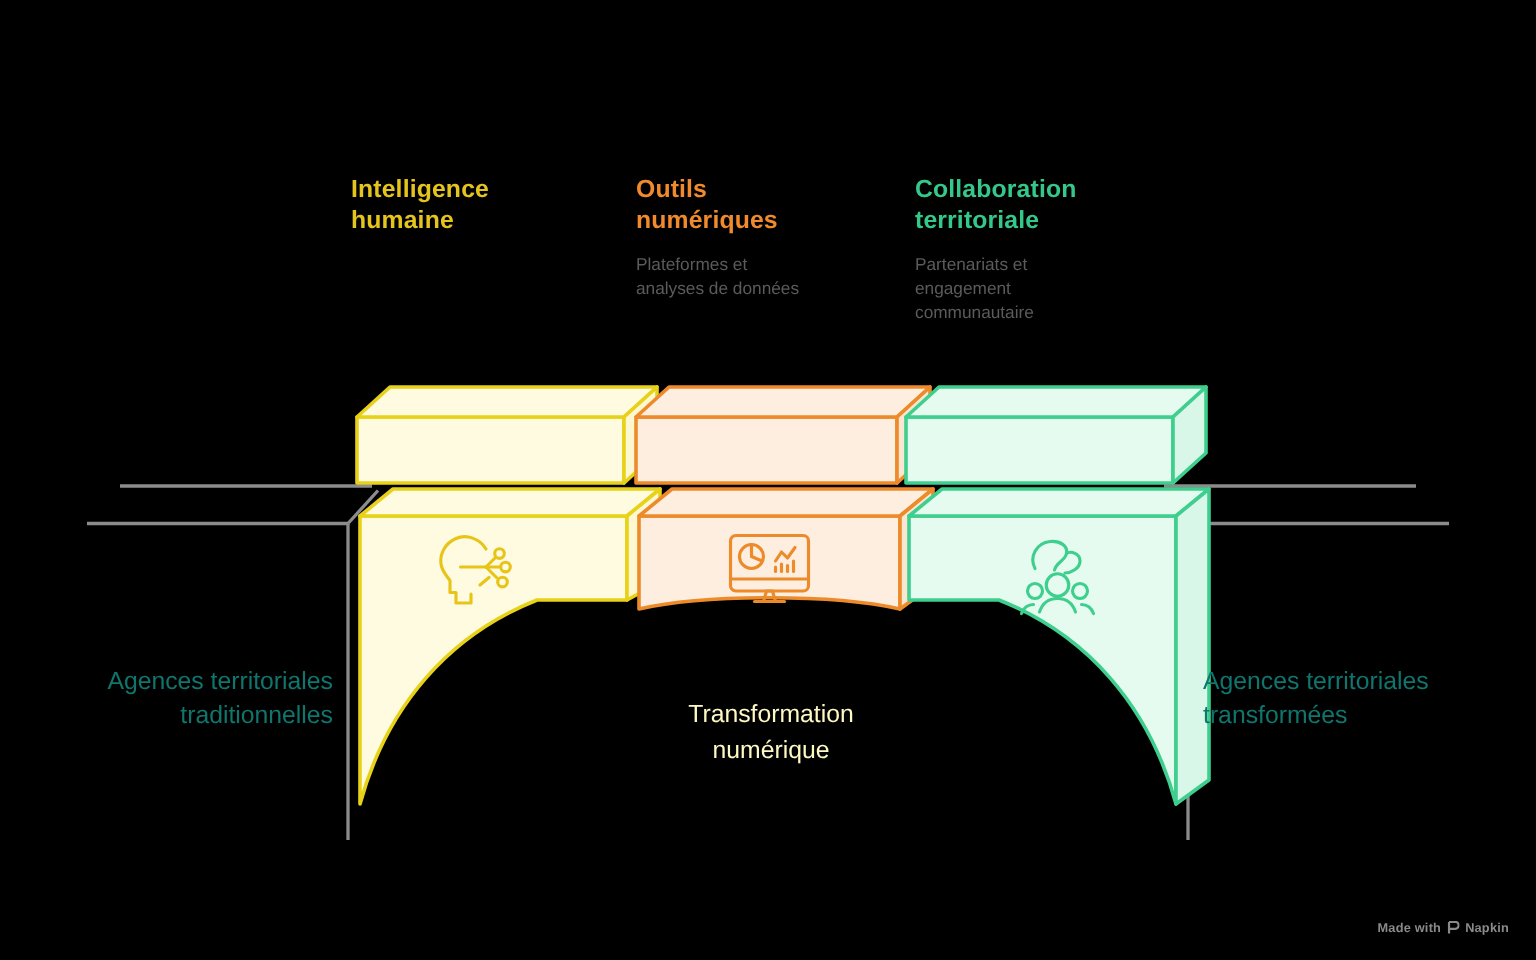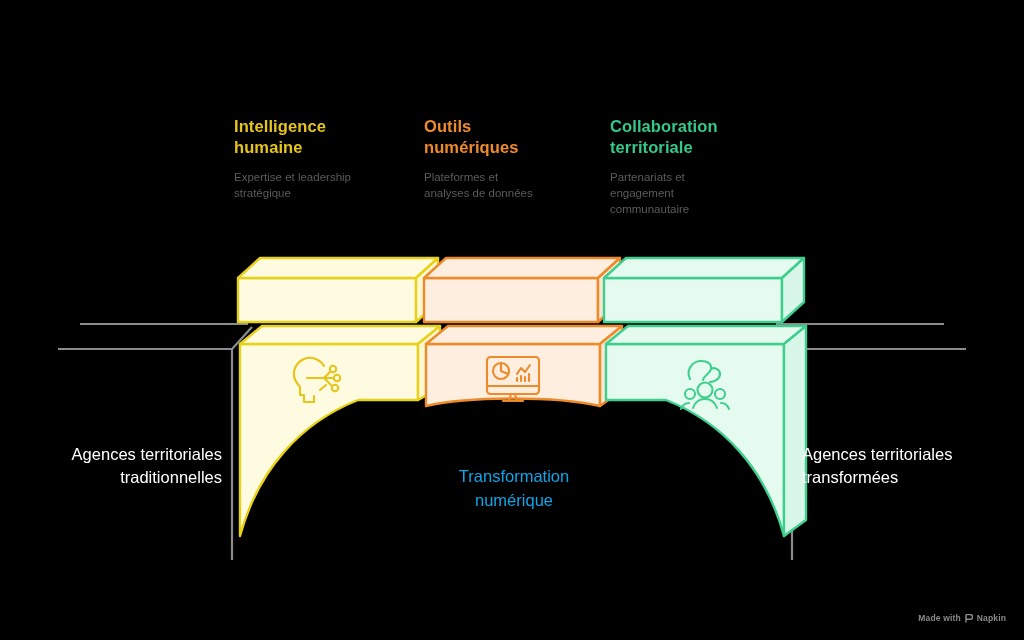--- a/index.html
+++ b/index.html
@@ -20,27 +20,27 @@
   }
   .col-sub{
     font-size:11.5px;font-weight:400;line-height:16px;color:#5b5b5b;
     margin-top:11px;
   }
   .t-yellow{color:#e5c41c;}
   .t-orange{color:#f08a2c;}
   .t-green{color:#34c88a;}
 
   .side-label{
-    position:absolute;color:#ffffff;font-size:16.5px;line-height:23px;
+    position:absolute;color:#0f766e;font-size:16.5px;line-height:23px;
     font-weight:400;
   }
   #label-left{left:10px;top:443px;width:212px;text-align:right;}
   #label-right{left:802px;top:443px;width:215px;text-align:left;}
   #label-center{left:402px;top:464px;width:224px;text-align:center;
-    color:#0ea5e9;font-size:16.5px;line-height:24px;}
+    color:#fef9c3;font-size:16.5px;line-height:24px;}
 
   #watermark{
     position:absolute;right:18px;bottom:17px;display:flex;align-items:center;
     gap:4px;color:#8a8a8a;font-size:8.5px;font-weight:700;letter-spacing:.15px;margin-left:42px;
   }
   #watermark .nk-logo{
     display:inline-block;width:8px;height:9px;position:relative;
   }
 </style>
 </head>
@@ -134,24 +134,20 @@
       </g>
     </g>
 
   </svg>
 
   <div class="col-head" style="left:234px;top:116px;width:180px;">
     <div class="col-title t-yellow">
       <span>Intelligence</span><br>
       <span>humaine</span>
     </div>
-    <div class="col-sub">
-      <span>Expertise et leadership</span><br>
-      <span>stratégique</span>
-    </div>
   </div>
 
   <div class="col-head" style="left:610px;top:116px;width:180px;">
     <div class="col-title t-green">
       <span>Collaboration</span><br>
       <span>territoriale</span>
     </div>
     <div class="col-sub">
       <span>Partenariats et</span><br>
       <span>engagement</span><br>

